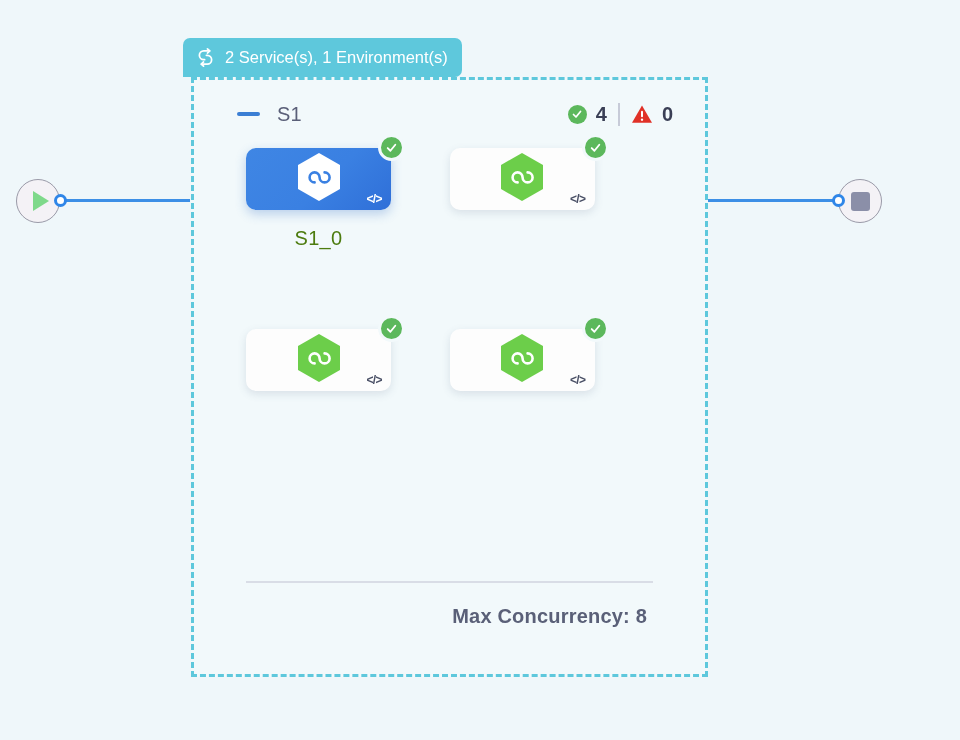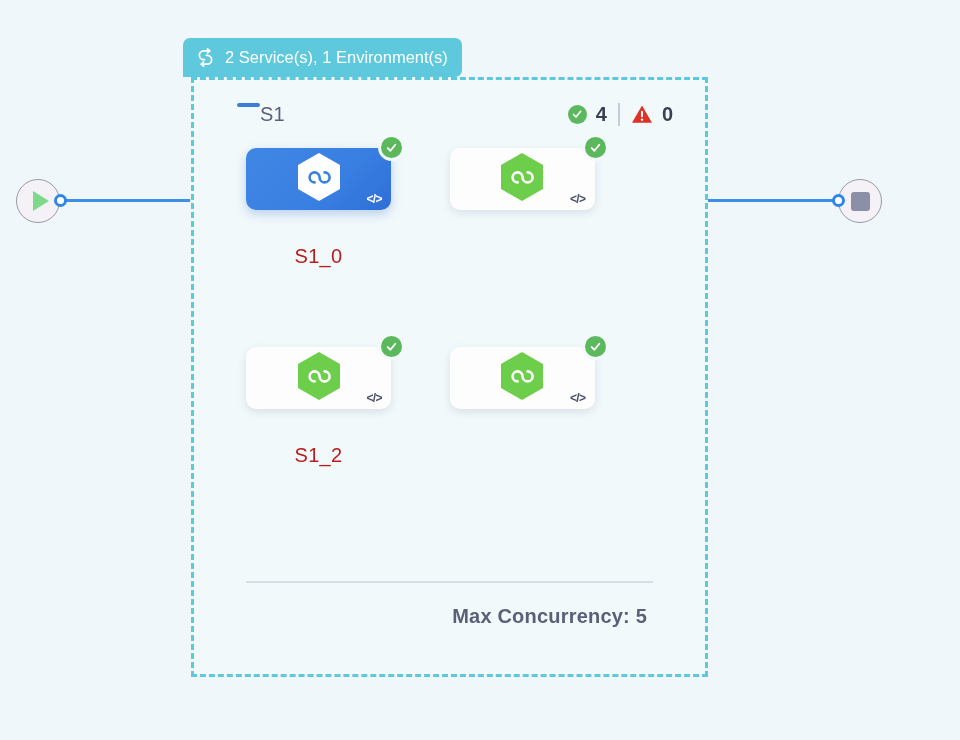--- a/index.html
+++ b/index.html
@@ -122,20 +122,22 @@
     width: 100%;
     height: 68px;
     display: flex;
     align-items: center;
     justify-content: space-between;
     padding: 0 32px 0 43px;
     box-sizing: border-box;
   }
   #collapse-group {
     display: flex;
+    align-items: center;
+    gap: 17px;
     cursor: pointer;
   }
   .minus-glyph {
     width: 23px;
     height: 4px;
     border-radius: 2px;
     background: #3b7fd4;
   }
   #group-name {
     font-size: 20px;
@@ -228,25 +230,25 @@
     border-radius: 50%;
     background: #5cb85c;
     border: 3px solid #f2f9fb;
     box-sizing: border-box;
     display: flex;
     align-items: center;
     justify-content: center;
   }
 
   .node-label {
-    margin-top: 35px;
+    margin-top: 17px;
     width: 145px;
     text-align: center;
     font-size: 20px;
-    color: #b91c1c;
+    color: #4d7c0f;
     letter-spacing: .3px;
   }
 
   
   #group-footer {
     position: absolute;
     left: 52px;
     right: 52px;
     bottom: 46px;
   }
@@ -375,21 +377,20 @@
                 <path d="M18.6 30.4 a5 5 0 1 1 5-5 a5 5 0 1 0 5-5" fill="none" stroke="#ffffff" stroke-width="2.6" stroke-linecap="round"></path>
               </svg>
             </span>
             <span class="code-glyph">&lt;/&gt;</span>
             <span class="node-badge">
               <svg width="13" height="13" viewBox="0 0 24 24" fill="none" stroke="#ffffff" stroke-width="3.4" stroke-linecap="round" stroke-linejoin="round">
                 <polyline points="5,13 10,18 19,7"></polyline>
               </svg>
             </span>
           </div>
-          <div class="node-label">S1_2</div>
         </div>
 
         <div class="node-cell">
           <div class="node-card idle">
             <span class="hex-icon">
               <svg width="46" height="50" viewBox="0 0 46 50">
                 <path d="M23 1 L44 13 V37 L23 49 L2 37 V13 Z" fill="#6cce4a"></path>
                 <path d="M18.6 30.4 a5 5 0 1 1 5-5 a5 5 0 1 0 5-5" fill="none" stroke="#ffffff" stroke-width="2.6" stroke-linecap="round"></path>
               </svg>
             </span>
@@ -399,18 +400,18 @@
                 <polyline points="5,13 10,18 19,7"></polyline>
               </svg>
             </span>
           </div>
         </div>
 
       </div>
 
       <div id="group-footer">
         <div id="footer-divider"></div>
-        <div id="max-concurrency">Max Concurrency: 5</div>
+        <div id="max-concurrency">Max Concurrency: 8</div>
       </div>
 
     </div>
   </div>
 </div>
 
 </body></html>

